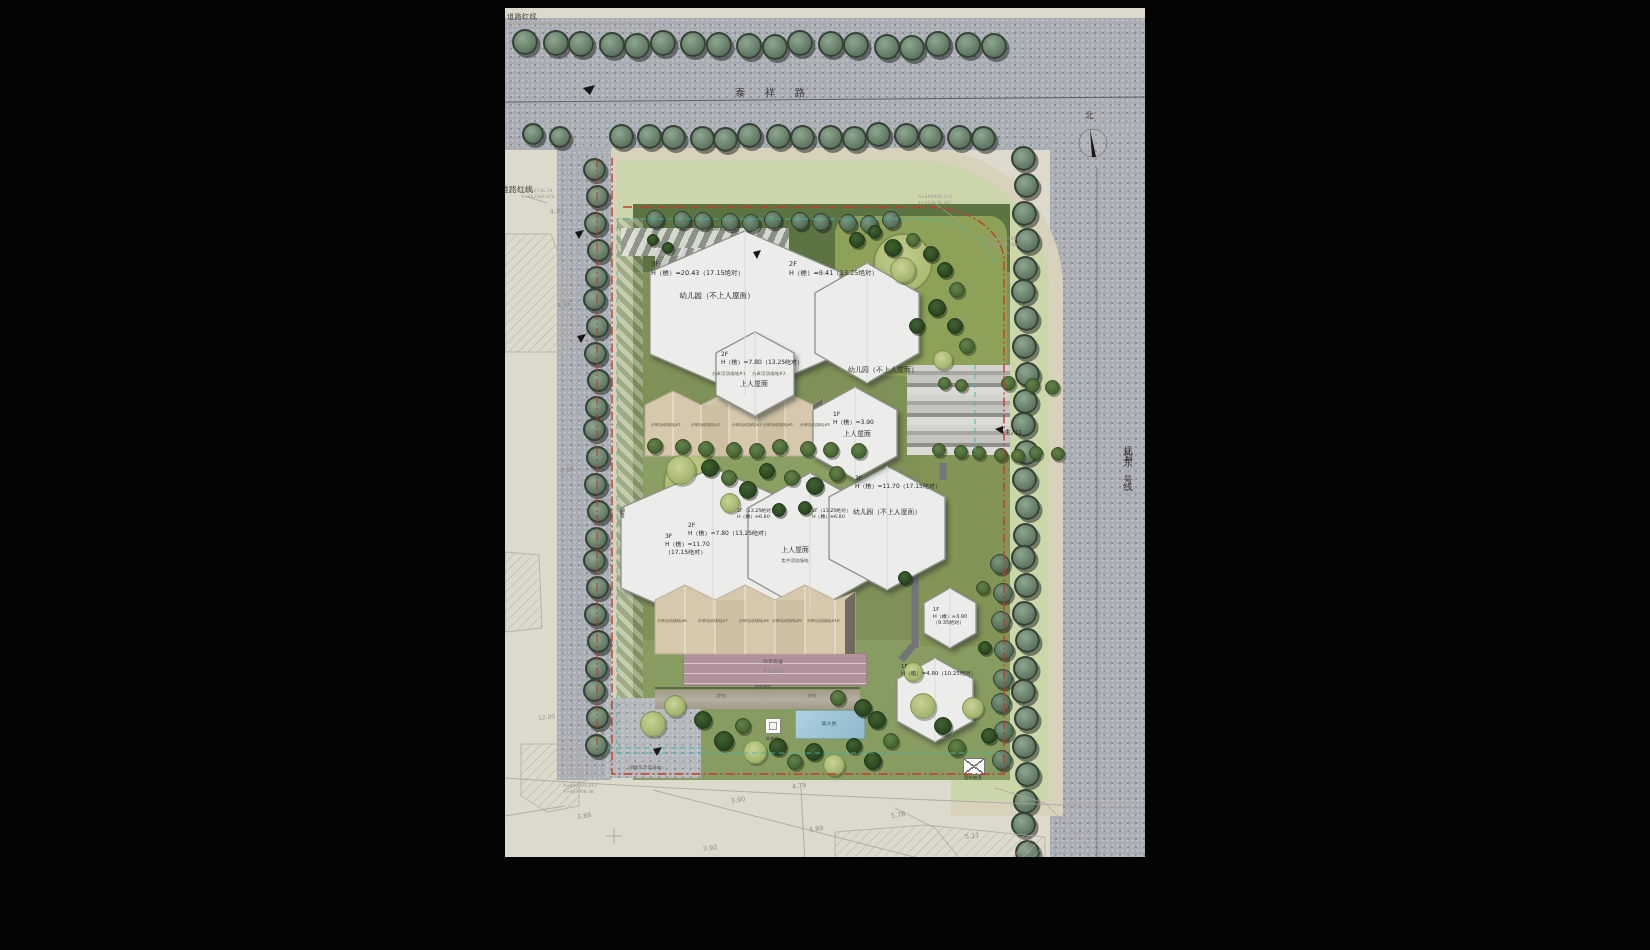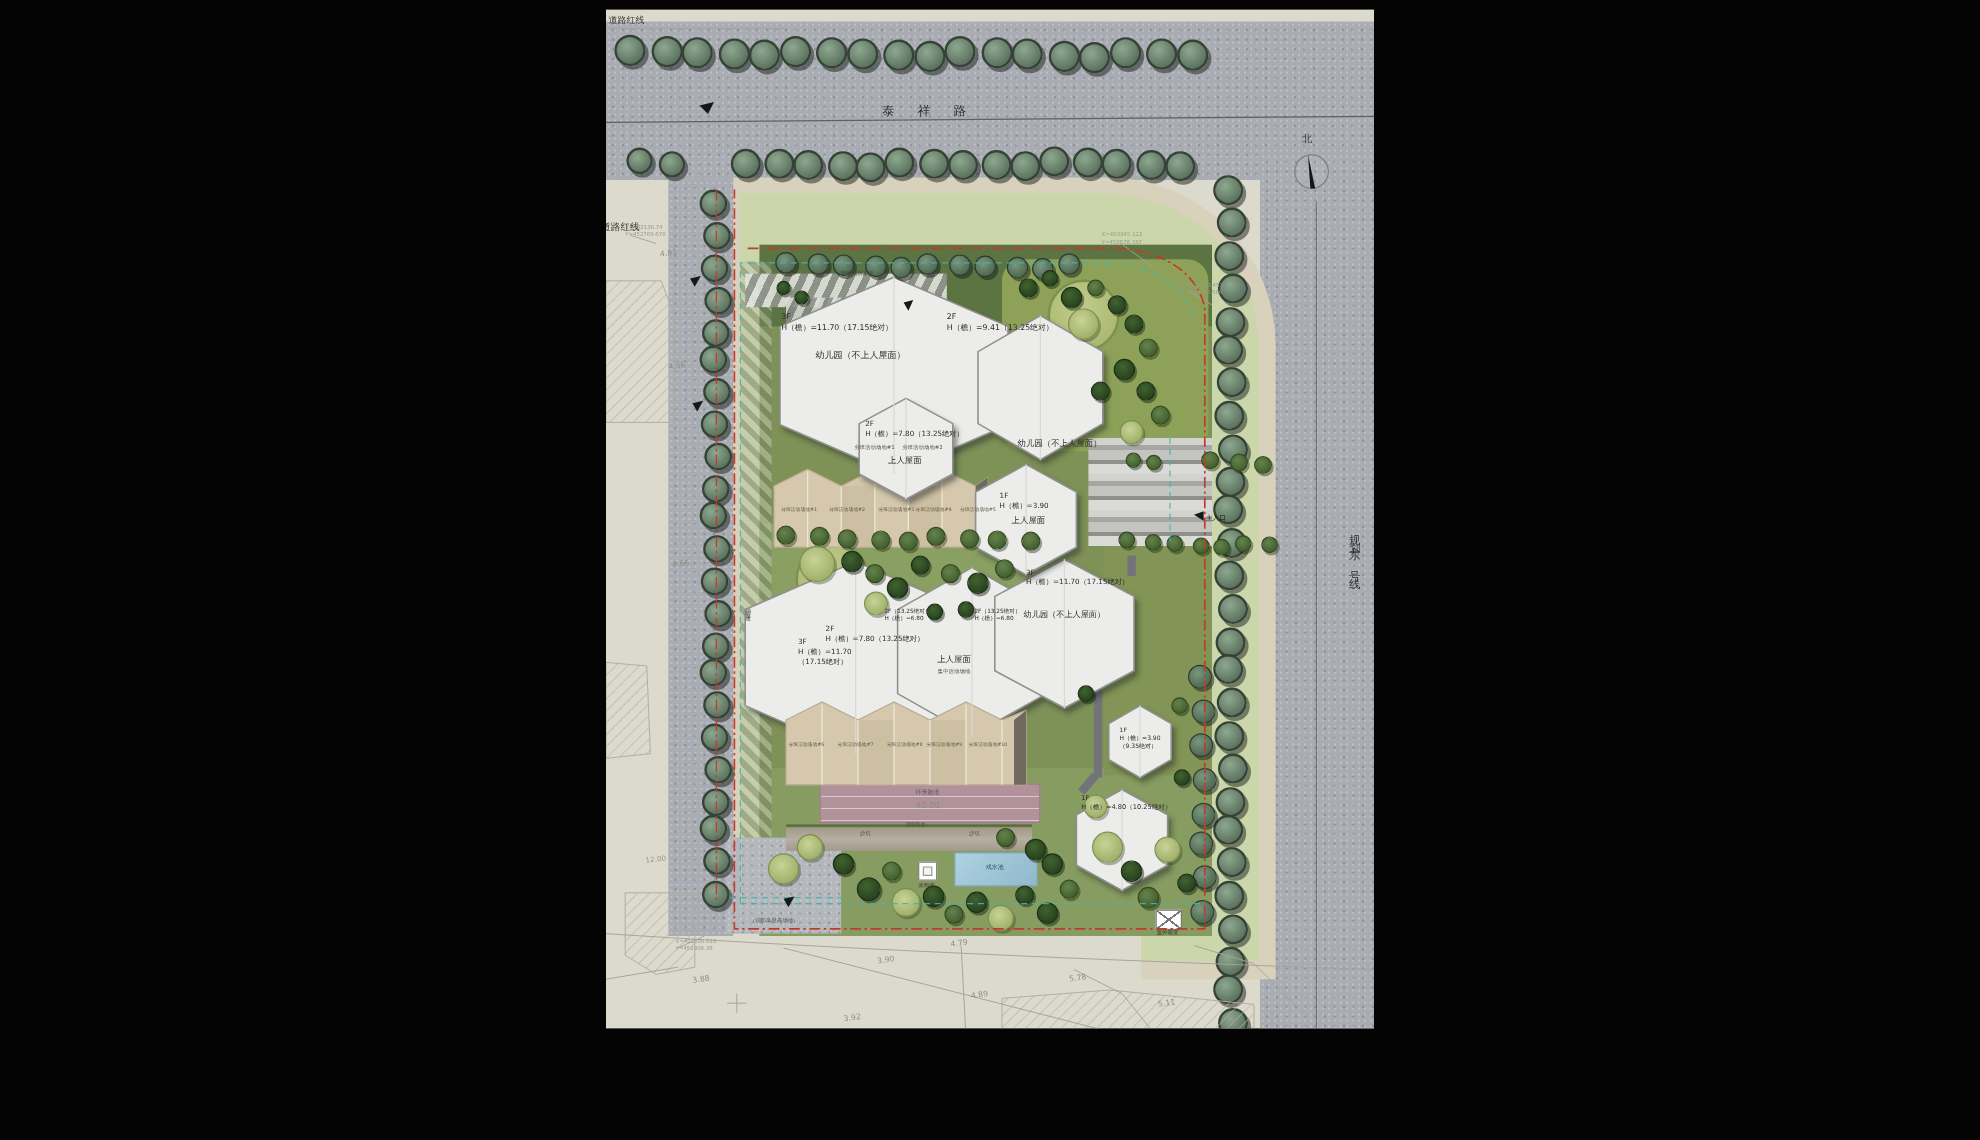--- a/index.html
+++ b/index.html
@@ -362,21 +362,21 @@
         <polygon points="248,244 256,242 252,251"></polygon>
       </g>
       <g>
         <circle cx="588" cy="135" r="14" stroke="#7d8288" stroke-width="1" fill="rgba(255,255,255,.05)"></circle>
         <polygon points="585,121 591,149 587,149" fill="#15151a"></polygon>
       </g>
     </svg>
 
     <div id="anns">
         <div class="ann" style="left: 146px; top: 252px; font-size: 6.5px;">3F
-H（檐）=11.70（17.15绝对）</div>
+H（檐）=20.43（17.15绝对）</div>
         <div class="ann" style="left: 212px; top: 283px; font-size: 7.5px; transform: translateX(-50%);">幼儿园（不上人屋面）</div>
         <div class="ann" style="left: 284px; top: 252px; font-size: 6.5px;">2F
 H（檐）=9.41（13.25绝对）</div>
         <div class="ann" style="left: 378px; top: 358px; font-size: 7px; transform: translateX(-50%);">幼儿园（不上人屋面）</div>
         <div class="ann" style="left: 216px; top: 342px; font-size: 6px;">2F
 H（檐）=7.80（13.25绝对）</div>
         <div class="ann" style="left: 207px; top: 363px; font-size: 4.5px; color: rgb(85, 80, 63);">分班活动场地#1</div>
         <div class="ann" style="left: 247px; top: 363px; font-size: 4.5px; color: rgb(85, 80, 63);">分班活动场地#2</div>
         <div class="ann" style="left: 249px; top: 372px; font-size: 7px; transform: translateX(-50%);">上人屋面</div>
         <div class="ann" style="left: 328px; top: 402px; font-size: 6px;">1F

